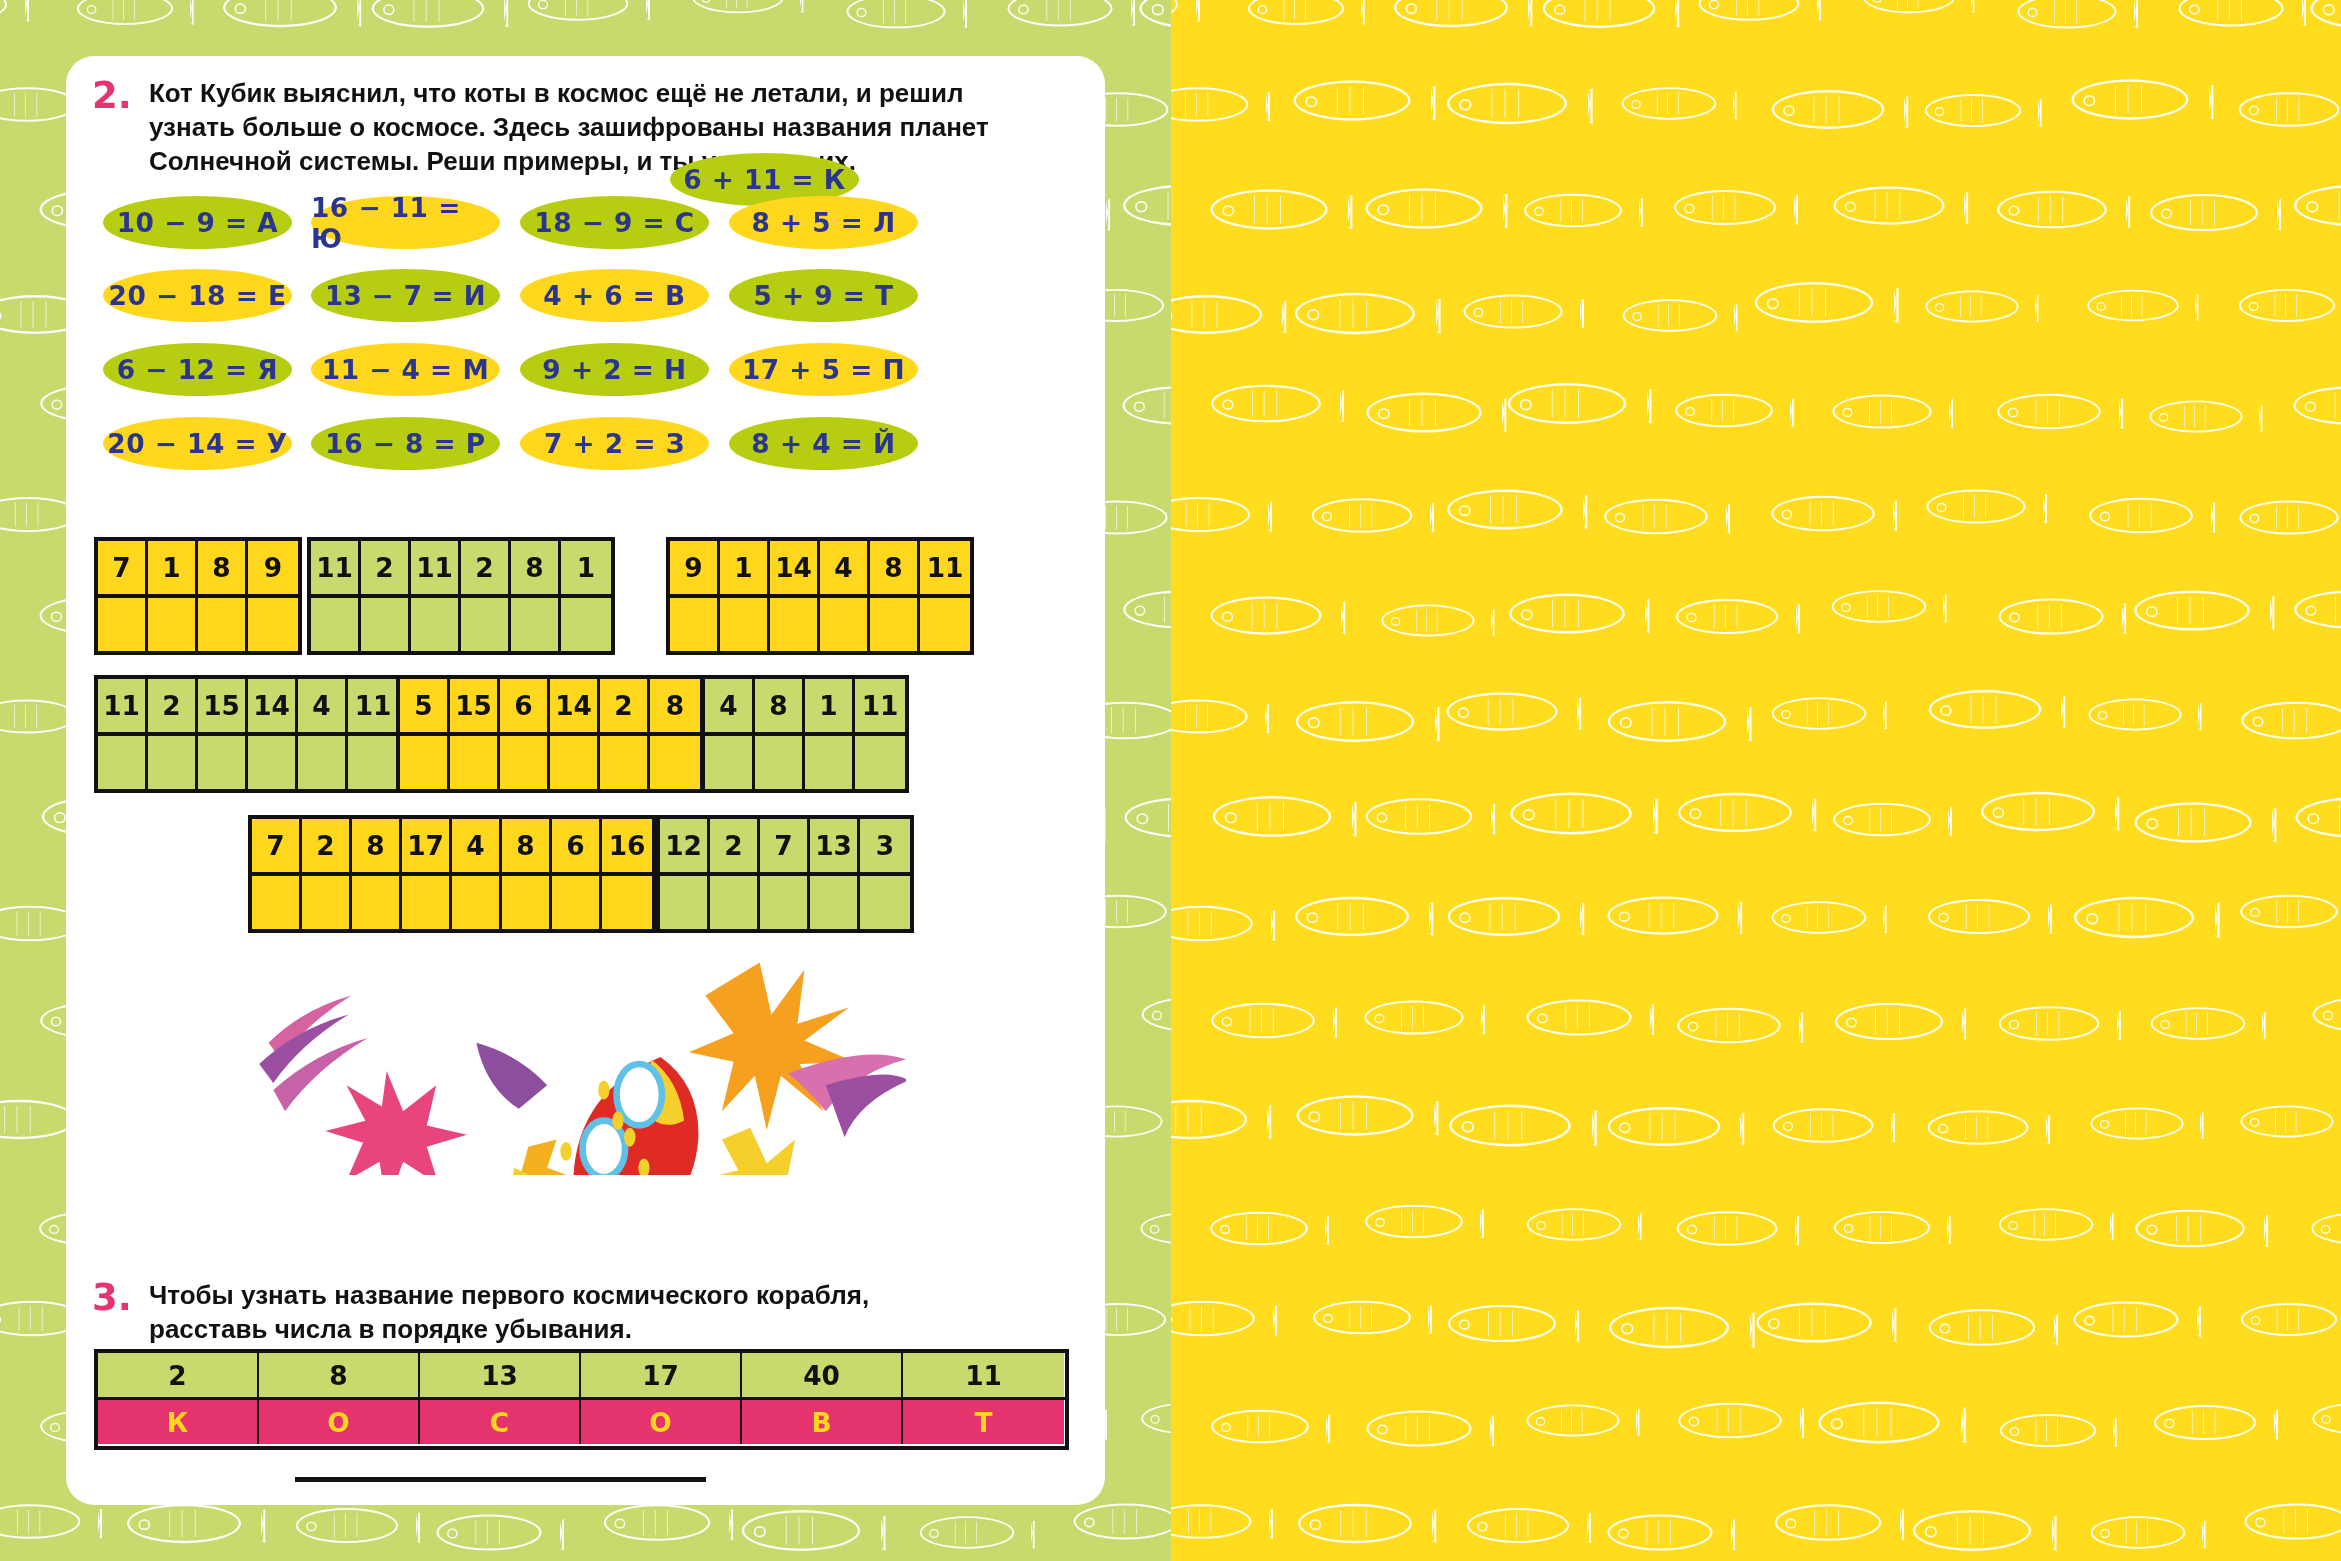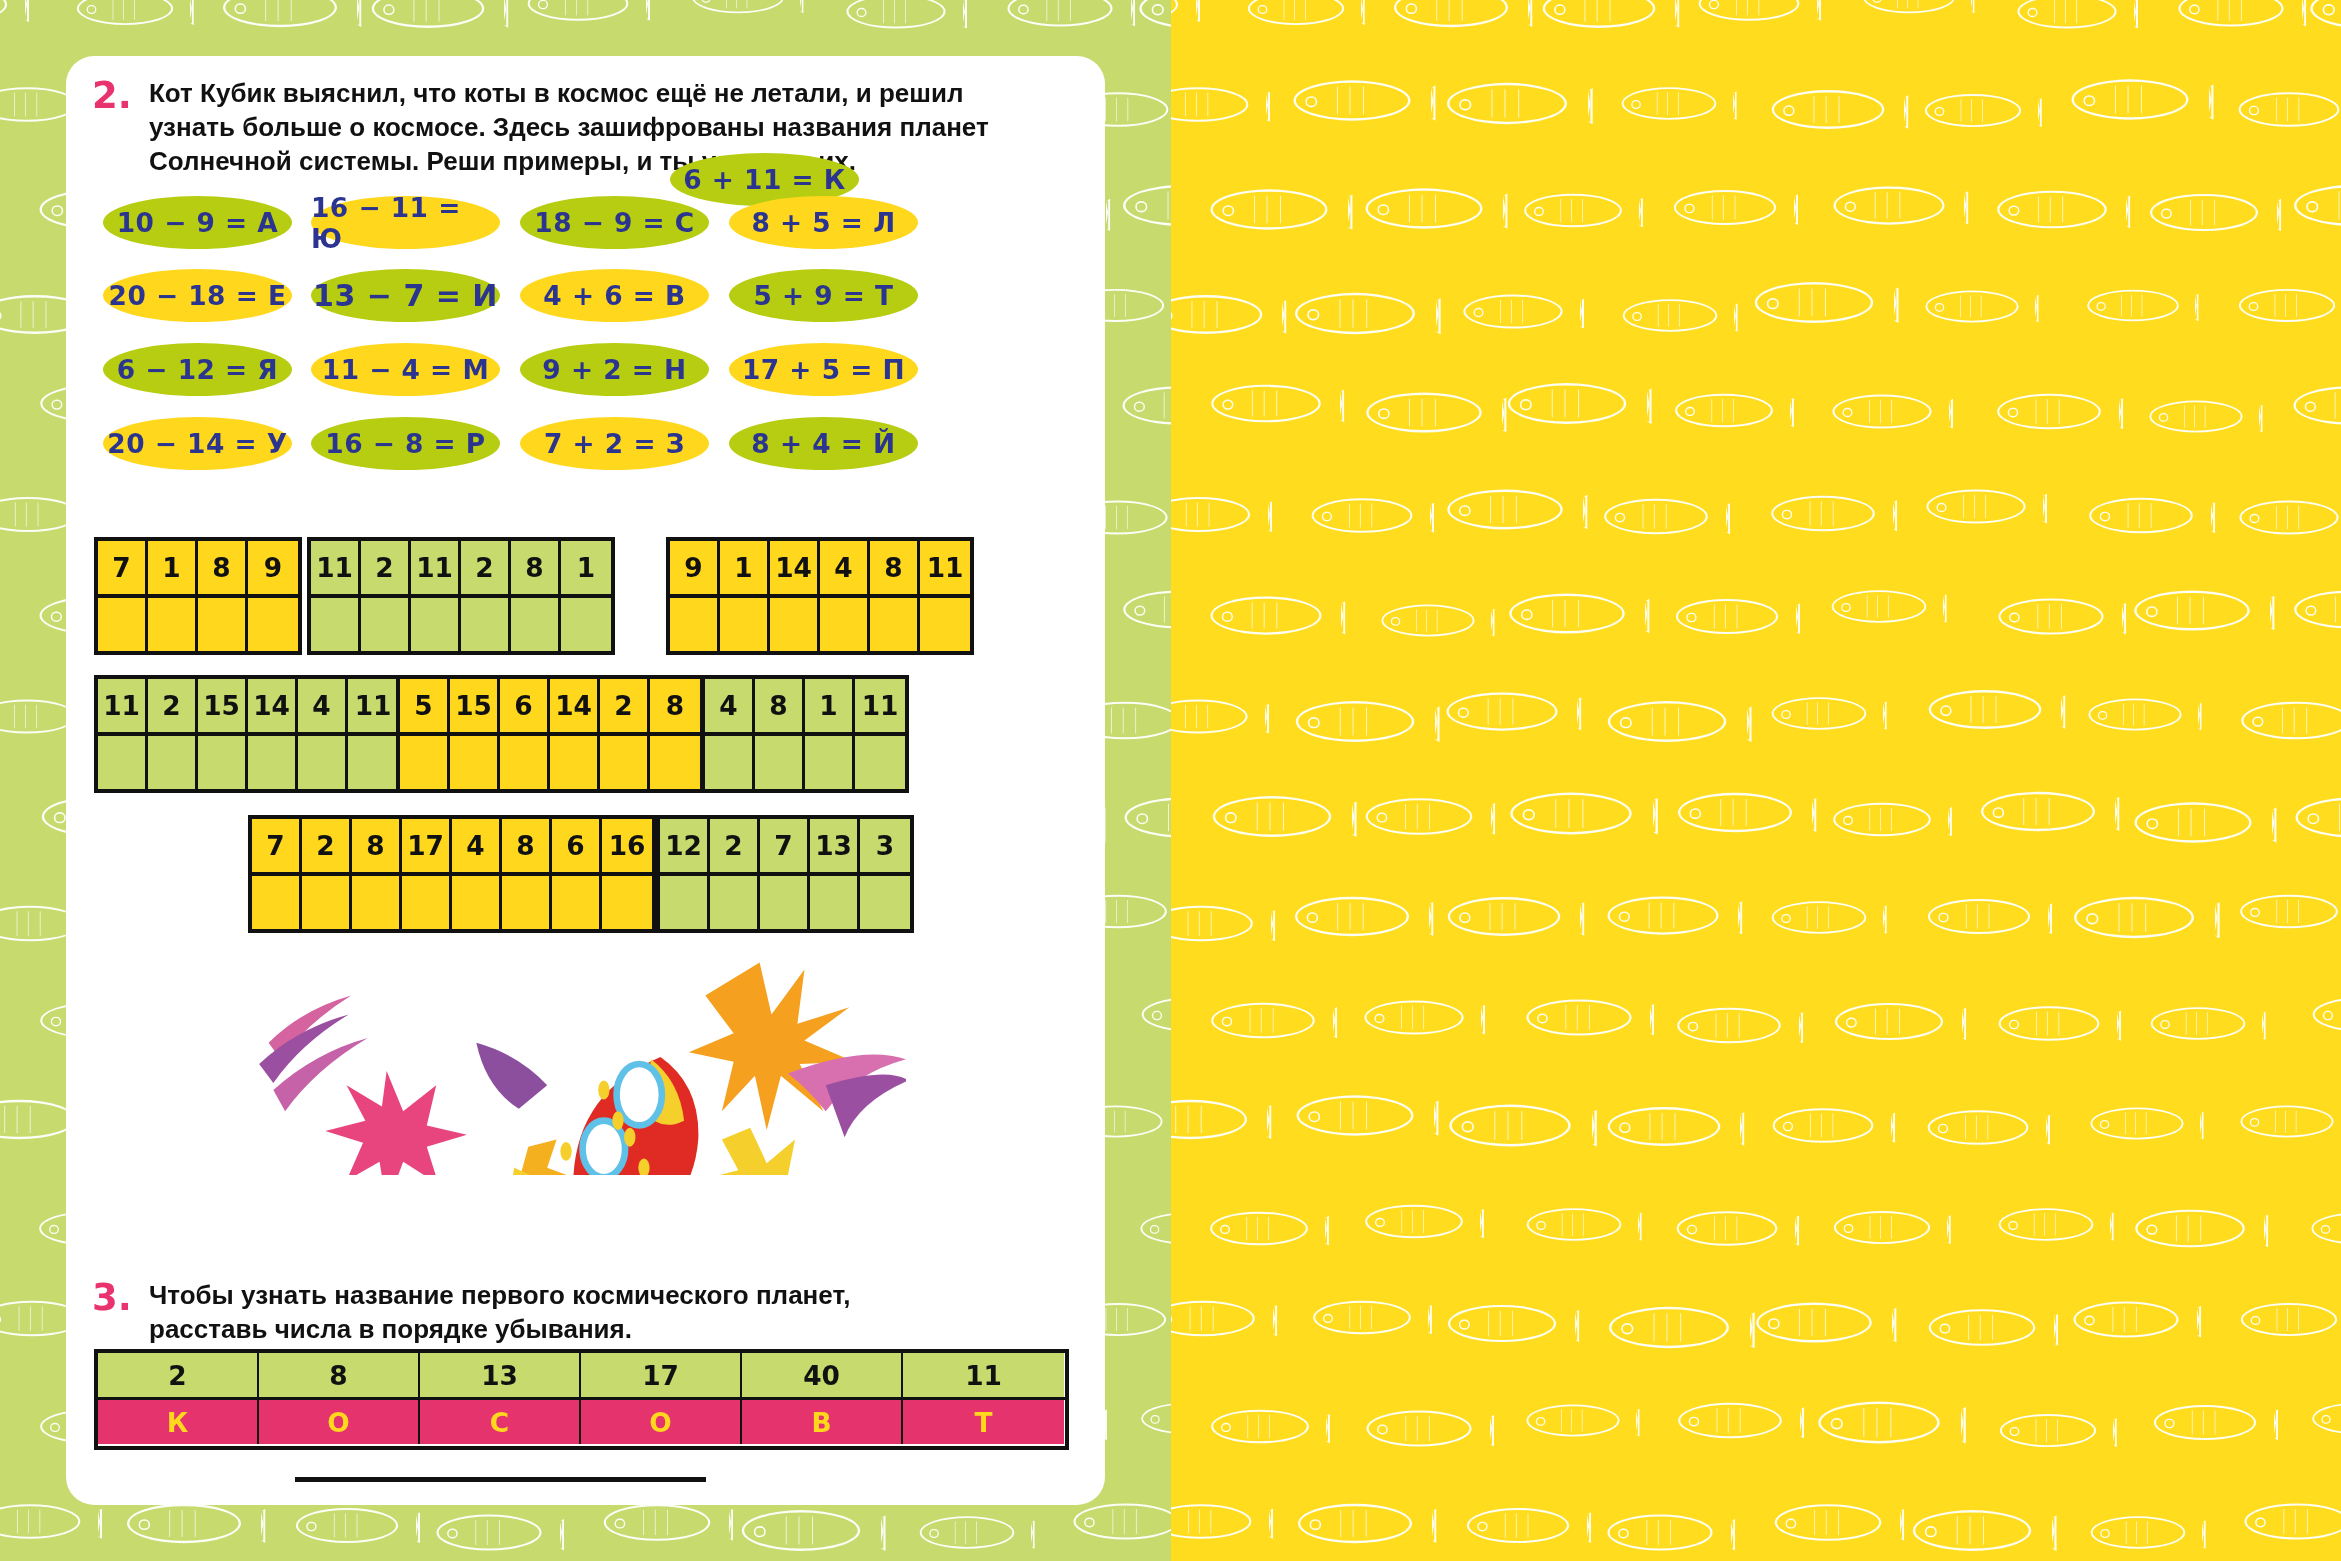--- a/index.html
+++ b/index.html
@@ -949,21 +949,21 @@
     <div class="task-body" style="left:83px;top:20px;width:845px;font-size:26px;line-height:34px;">Кот Кубик выяснил, что коты в космос ещё не летали, и решил узнать больше о космосе. Здесь зашифрованы названия планет Солнечной системы. Реши примеры, и ты узнаешь их.</div>
 
     <div class="oval green" style="left:604px;top:97px;width:189px;height:53px;font-size:26.4px;">6 + 11 = К</div>
 
     <div class="oval green" style="left:37px;top:140px;width:189px;height:53px;font-size:26.4px;">10 − 9 = А</div>
     <div class="oval yellow" style="left:245px;top:140px;width:189px;height:53px;font-size:26.4px;">16 − 11 = Ю</div>
     <div class="oval green" style="left:454px;top:140px;width:189px;height:53px;font-size:26.4px;">18 − 9 = С</div>
     <div class="oval yellow" style="left:663px;top:140px;width:189px;height:53px;font-size:26.4px;">8 + 5 = Л</div>
 
     <div class="oval yellow" style="left:37px;top:213px;width:189px;height:53px;font-size:26.4px;">20 − 18 = Е</div>
-    <div class="oval green" style="left:245px;top:213px;width:189px;height:53px;font-size:30px;">13 − 7 = И</div>
+    <div class="oval green" style="left:245px;top:213px;width:189px;height:53px;font-size:26px;">13 − 7 = И</div>
     <div class="oval yellow" style="left:454px;top:213px;width:189px;height:53px;font-size:26.4px;">4 + 6 = В</div>
     <div class="oval green" style="left:663px;top:213px;width:189px;height:53px;font-size:26.4px;">5 + 9 = Т</div>
 
     <div class="oval green" style="left:37px;top:287px;width:189px;height:53px;font-size:26.4px;">6 − 12 = Я</div>
     <div class="oval yellow" style="left:245px;top:287px;width:189px;height:53px;font-size:26.4px;">11 − 4 = М</div>
     <div class="oval green" style="left:454px;top:287px;width:189px;height:53px;font-size:26.4px;">9 + 2 = Н</div>
     <div class="oval yellow" style="left:663px;top:287px;width:189px;height:53px;font-size:26.4px;">17 + 5 = П</div>
 
     <div class="oval yellow" style="left:37px;top:361px;width:189px;height:53px;font-size:26.4px;">20 − 14 = У</div>
     <div class="oval green" style="left:245px;top:361px;width:189px;height:53px;font-size:26.4px;">16 − 8 = Р</div>
@@ -1143,21 +1143,21 @@
         <path d="M1090 20 l25 110 l70 -95 l-15 115 l110 -35 l-95 70 l105 45 l-115 5 l50 100 l-90 -75 l-30 115 l-25 -115 l-70 75 l25 -105 l-95 -20 l95 -40 l-60 -80 z" fill="#f5a01e"></path>
 
         <path d="M1150 255 q160 -60 250 -30 q-110 30 -170 110 q-40 -50 -80 -80z" fill="#d86fae"></path>
         <path d="M1230 280 q130 -40 175 -10 q-105 45 -135 120 z" fill="#9b4fa0"></path>
 
         <path d="M1070 370 l35 75 l60 -50 l-15 75 l80 15 l-75 30 l30 70 l-70 -45 l-25 80 l-20 -80 l-60 35 l30 -70 l-75 -25 l80 -20 l-35 -65 z" fill="#f5cf2b"></path>
       </svg>
     </div>
 
     <div class="tasknum" style="left:26px;top:1223px;font-size:37px;">3.</div>
-    <div class="task-body" style="left:83px;top:1222px;width:803px;font-size:26px;line-height:34px;">Чтобы узнать название первого космического планет, расставь числа в порядке убывания.</div>
+    <div class="task-body" style="left:83px;top:1222px;width:803px;font-size:26px;line-height:34px;">Чтобы узнать название первого космического корабля, расставь числа в порядке убывания.</div>
 
     <div class="t3" style="left:28px;top:1293px;width:967px;height:93px;">
       <div class="r one" id="t3num">
           <div class="c num" style="width: 161px; height: 44px; font-size: 26.4px;">2</div>
           <div class="c num" style="width: 161px; height: 44px; font-size: 26.4px;">8</div>
           <div class="c num" style="width: 161px; height: 44px; font-size: 26.4px;">13</div>
           <div class="c num" style="width: 161px; height: 44px; font-size: 26.4px;">17</div>
           <div class="c num" style="width: 161px; height: 44px; font-size: 26.4px;">40</div>
           <div class="c num" style="width: 161px; height: 44px; font-size: 26.4px;">11</div>
         </div>

